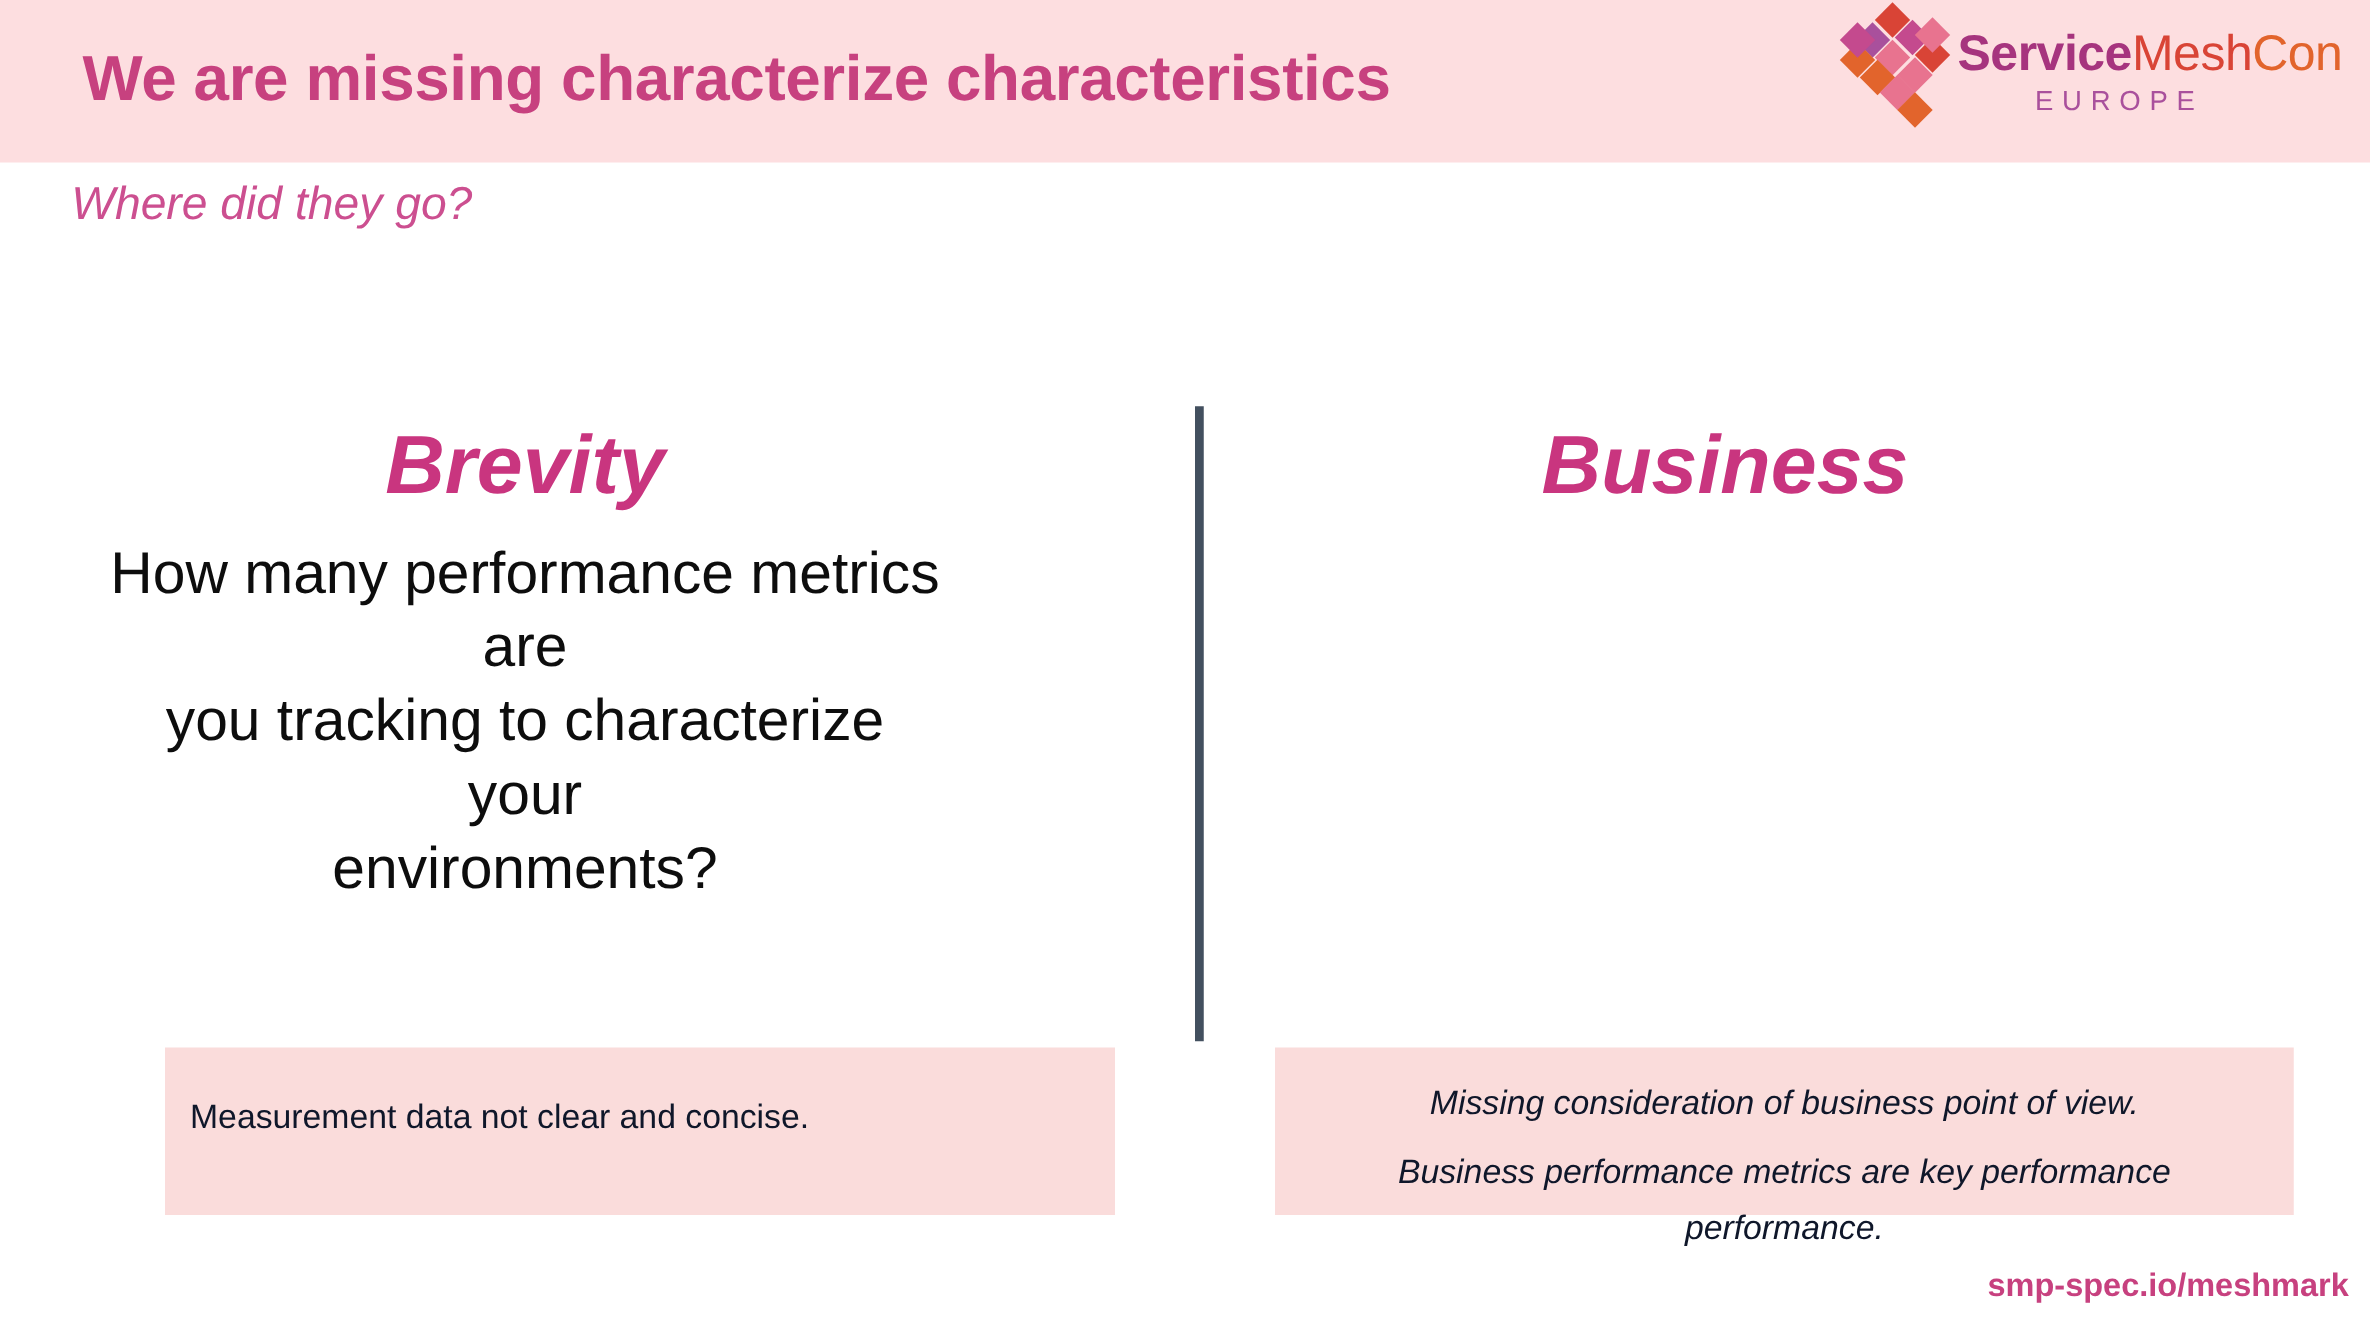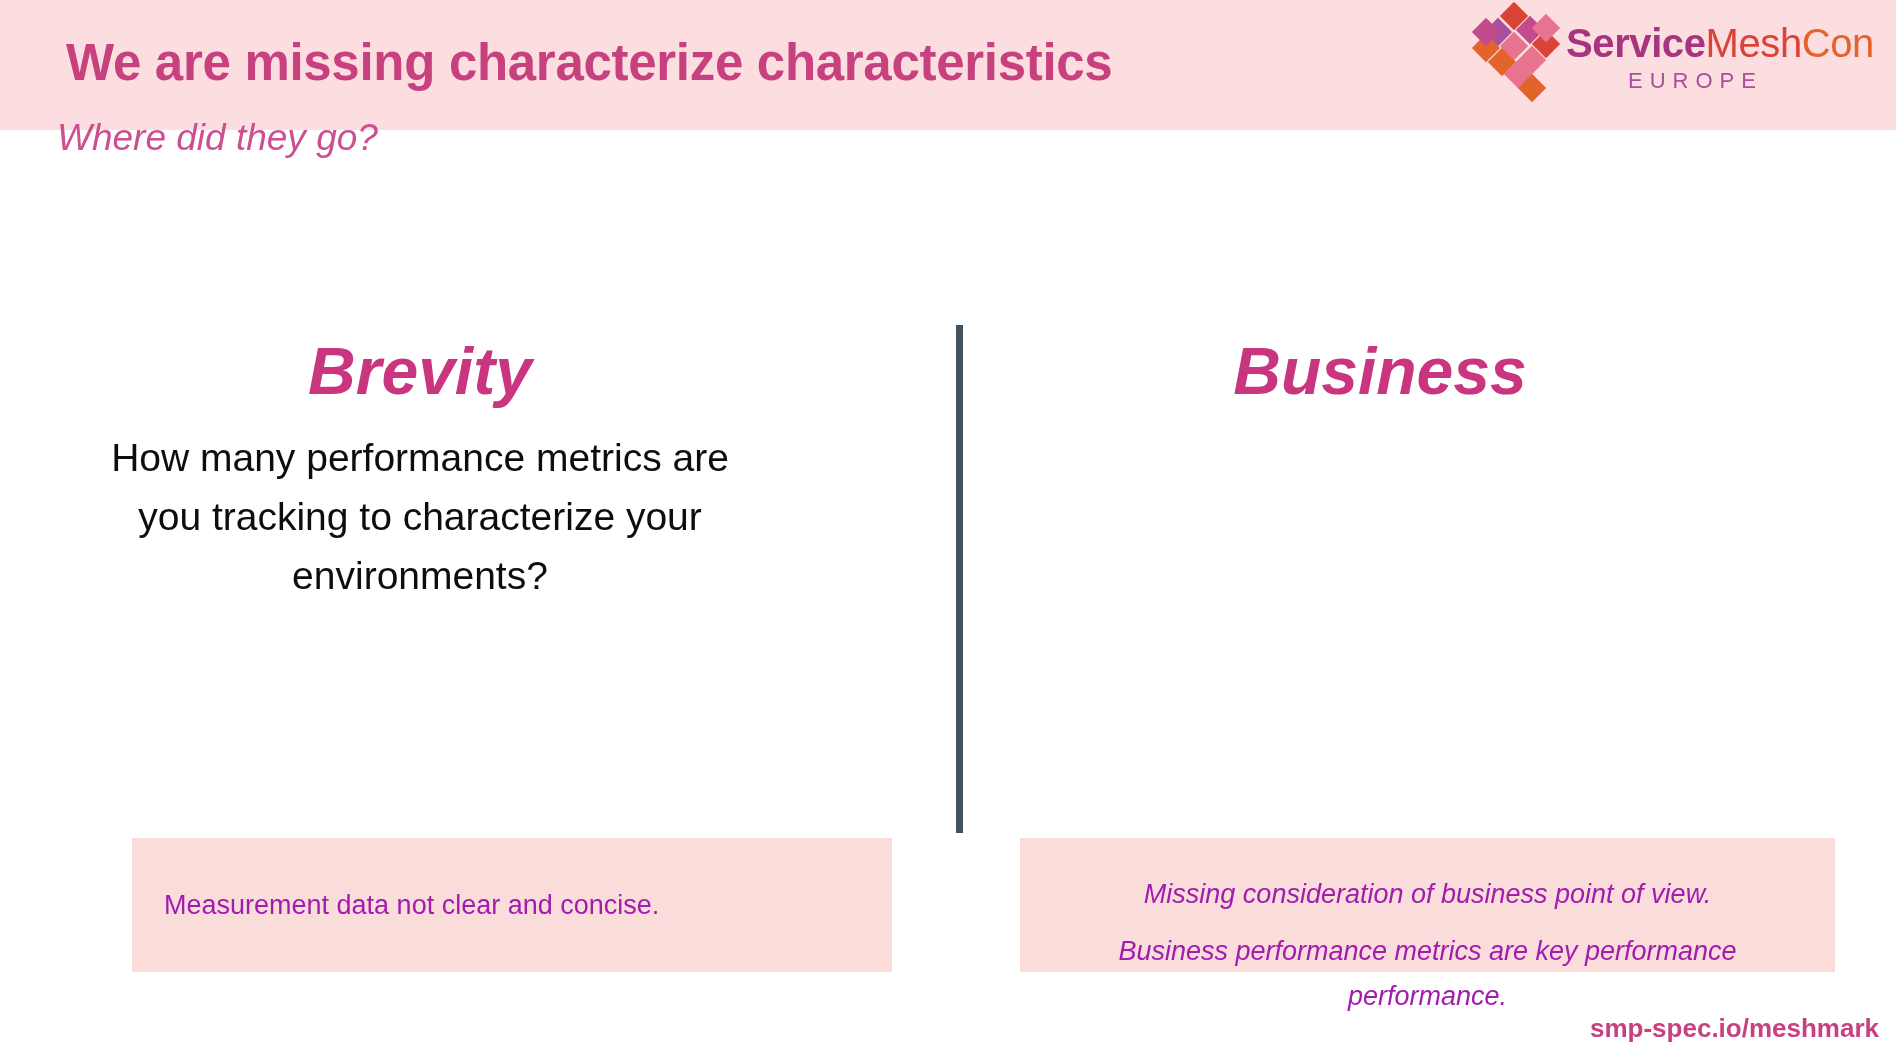--- a/index.html
+++ b/index.html
@@ -78,21 +78,21 @@
     font-size: 22px;
     letter-spacing: 7px;
     color: #a9509c;
     white-space: nowrap;
   }
 
   
   .subtitle {
     position: absolute;
     left: 57px;
-    top: 117px;
+    top: 142px;
     font-size: 37px;
     font-style: italic;
     color: #cc4f90;
     white-space: nowrap;
   }
 
   
   .divider {
     position: absolute;
     left: 956px;
@@ -114,21 +114,21 @@
     font-size: 66px;
     font-weight: bold;
     color: #c9357f;
     text-align: center;
     line-height: 82px;
     margin: 0 0 16px 0;
     font-style: italic;
   }
 
   .col-body {
-    font-size: 39px;
+    font-size: 47px;
     color: #0d0d0d;
     text-align: center;
     line-height: 59px;
     font-weight: 300;
   }
   .col-left .col-body { padding: 0 48px; }
   .col-right .col-body { padding: 0 16px; }
   .col-body p { margin: 0; }
   .col-body p.spaced { margin-top: 16px; }
   .col-body em { font-style: italic; }
@@ -149,24 +149,24 @@
   }
   .callout-right {
     left: 1020px;
     top: 838px;
     width: 815px;
     height: 134px;
     padding: 22px 24px 0 24px;
     text-align: center;
   }
   .callout p {
-    margin: 12px;
+    margin: 0;
     font-size: 27px;
     line-height: 55px;
-    color: #a21caf;
+    color: #0f172a;
     font-weight: 300;
   }
   .callout-right p {
     font-style: italic;
     line-height: 45px;
   }
   .callout-right p.second { margin-top: 10px; }
 
   
   .footer-link {

